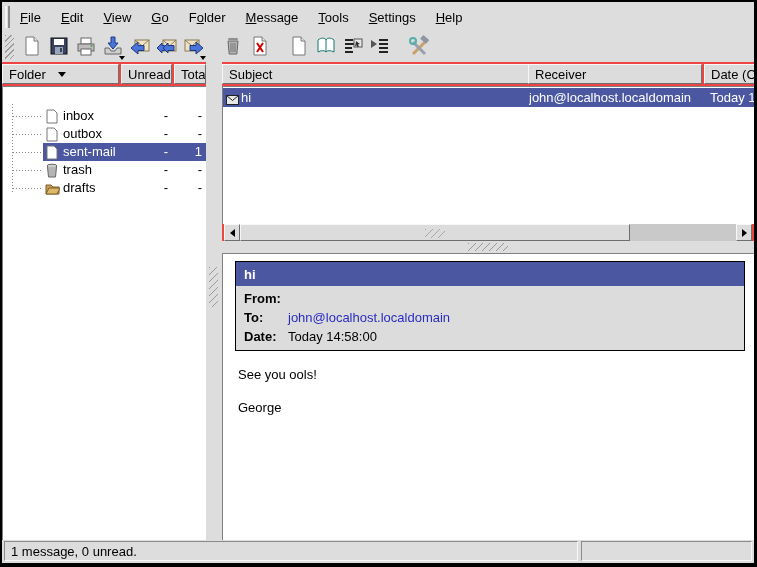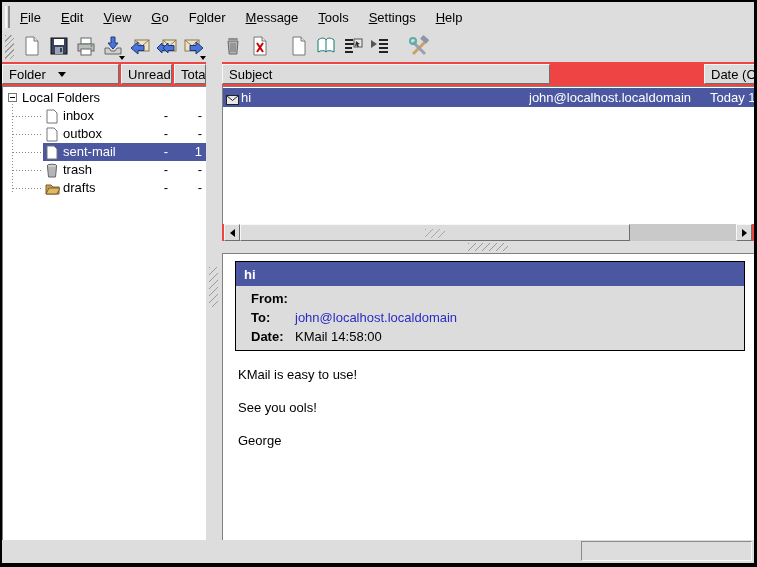--- a/index.html
+++ b/index.html
@@ -77,21 +77,21 @@
   .hsplit { position:absolute; top:179px; left:0; right:0; height:12px; background:#dddddd; }
   .hgrip { position:absolute; left:50%; top:2px; margin-left:-20px; width:40px; height:8px;
     background:repeating-linear-gradient(135deg,#9a9a9a 0 1px,transparent 1px 5px); }
 
   .preview { position:absolute; top:191px; left:0; right:0; bottom:0; background:#fff;
     border-top:1px solid #808080; border-left:1px solid #808080; overflow:hidden; }
   .pv-headerbox { position:absolute; top:7px; left:12px; right:9px; border:1px solid #000; }
   .pv-title { height:24px; background:#4b57a0; color:#fff; font-weight:bold; display:flex; align-items:center; padding-left:8px; }
   .pv-fields { background:#dcdcdc; padding:3px 0 4px 0; }
   .pv-frow { display:flex; height:19px; align-items:center; padding-left:8px; }
-  .pv-flabel { font-weight:bold; width:44px;margin-left:7px; }
+  .pv-flabel { font-weight:bold; width:44px; }
   .pv-link { color:#2b2bc4; }
   .pv-body { position:absolute; top:112px; left:15px; right:10px; line-height:18px; }
   .pv-para { margin-bottom:15px; }
   .pv-line { white-space:pre; }
 
   
   .statusbar { position:absolute; left:0; right:0; bottom:0; height:23px; background:#dddddd; }
   .status-panel { position:absolute; top:1px; bottom:2px; background:#dddddd;
     border-top:1px solid #8a8a8a; border-left:1px solid #8a8a8a; border-bottom:1px solid #f7f7f7; border-right:1px solid #f7f7f7;
     display:flex; align-items:center; padding-left:6px; overflow:hidden; white-space:nowrap; }
@@ -228,24 +228,20 @@
     <div class="col-header" style="left:119px;width:51px;">
       <span>Unread</span>
     </div>
     <div class="col-header" style="left:172px;width:32px;">
       <span>Total</span>
     </div>
 
     <div class="tree">
       <div class="dotline-v"></div>
 
-      <div class="tree-row" style="top:2px;">
-        <span class="expander"></span>
-        <span class="troot-label" style="position:absolute;top:1px;">Local Folders</span>
-      </div>
 
       <div class="tree-row" style="top:20px;">
         <span class="dotline-h"></span>
         <span class="t-icon"><svg width="14" height="15" viewBox="0 0 14 15">
               <path d="M2 1h7l3 3v10H2z" fill="#fff" stroke="#777"></path>
             </svg></span>
         <span class="t-label" style="top:1px;">inbox</span>
         <span class="t-unread" style="top:1px;">-</span>
         <span class="t-total" style="top:1px;">-</span>
       </div>
@@ -297,20 +293,23 @@
 
   <div class="vsplit">
     <div class="vgrip"></div>
   </div>
 
   <div class="right-pane">
 
     <div class="msg-list">
       <div class="col-header" style="left:0;width:328px;">
         <span>Subject</span>
+      </div>
+      <div class="col-header" style="left:306px;width:174px;">
+        <span>Receiver</span>
       </div>
       <div class="col-header" style="left:482px;right:0;border-right:none;">
         <span>Date (O</span>
       </div>
 
       <div class="msg-body">
         <div class="msg-row">
           <span class="m-env"><svg width="13" height="10" viewBox="0 0 13 10">
                 <rect x="0.5" y="0.5" width="12" height="9" fill="#e8e8e8" stroke="#222"></rect>
                 <path d="M0.5 0.5l6 5 6-5" fill="none" stroke="#222"></path>
@@ -345,29 +344,31 @@
           <div class="pv-frow">
             <span class="pv-flabel">From:</span>
             <span></span>
           </div>
           <div class="pv-frow">
             <span class="pv-flabel">To:</span>
             <span class="pv-link">john@localhost.localdomain</span>
           </div>
           <div class="pv-frow">
             <span class="pv-flabel">Date:</span>
-            <span>KMail 14:58:00</span>
+            <span>Today 14:58:00</span>
           </div>
         </div>
       </div>
       <div class="pv-body">
-        <div class="pv-para pv-line">KMail is easy to use!</div>
         <div class="pv-para pv-line">See you ools!</div>
         <div class="pv-line">George</div>
       </div>
     </div>
   </div>
 
   <div class="statusbar">
+    <div class="status-panel sp-1">
+      <span>1 message, 0 unread.</span>
+    </div>
     <div class="status-panel sp-2"></div>
   </div>
 
 </div>
 
 </body></html>

